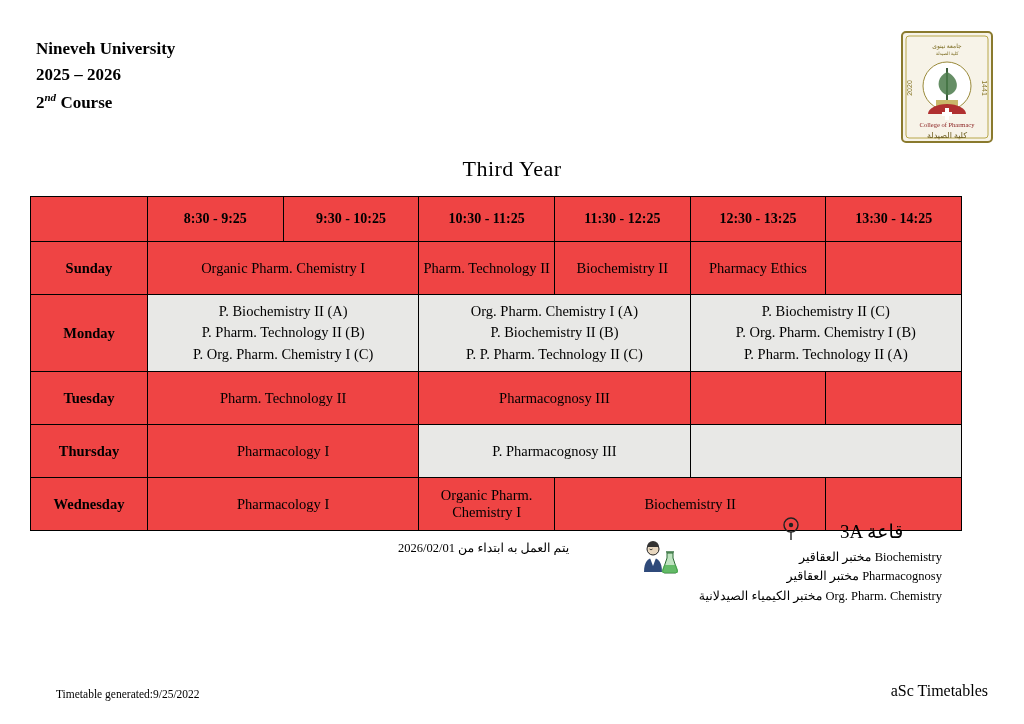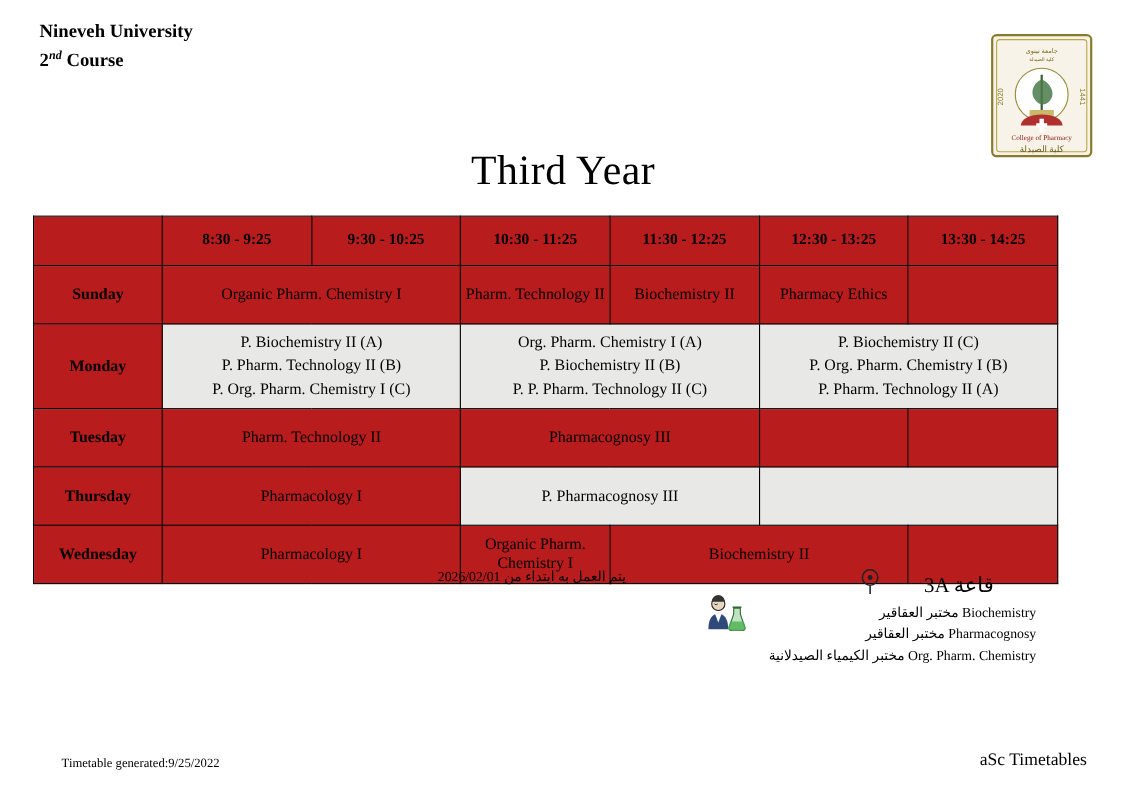--- a/index.html
+++ b/index.html
@@ -13,21 +13,21 @@
     position: relative;
     font-family: "Liberation Serif", serif;
     color: #000000;
     overflow: hidden;
   }
 
   
   .doc-header {
     position: absolute;
     left: 36px;
-    top: 16px;
+    top: 36px;
     font-family: "Liberation Serif", serif;
     font-weight: bold;
     font-size: 17px;
     line-height: 1.55;
   }
   .doc-header div { white-space: nowrap; }
   .ord { font-size: 11px; vertical-align: super; font-style: italic; }
 
   
   .logo {
@@ -36,23 +36,23 @@
     top: 28px;
     width: 98px;
     height: 118px;
   }
 
   
   .main-title {
     position: absolute;
     left: 0;
     right: 0;
-    top: 133px;
+    top: 156px;
     text-align: center;
-    font-size: 38px;
+    font-size: 22px;
     font-family: "Liberation Serif", serif;
     letter-spacing: 0.5px;
   }
 
   
   .tt-wrap {
     position: absolute;
     left: 30px;
     top: 196px;
     width: 932px;
@@ -62,21 +62,21 @@
     width: 932px;
     table-layout: fixed;
   }
   table.timetable td, table.timetable th {
     border: 1px solid #000000;
     font-family: "Liberation Serif", serif;
     font-size: 14.5px;
     text-align: center;
     vertical-align: middle;
     padding: 3px 4px;
-    background: #b91c1c;
+    background: #ef4444;
   }
   table.timetable thead th {
     height: 38px;
     font-weight: bold;
     font-size: 14px;
   }
   .col-day { width: 108px; }
   .day-cell {
     font-weight: bold;
     font-size: 14.5px;
@@ -89,21 +89,21 @@
     line-height: 1.45;
     font-size: 14.5px;
   }
   .shaded { background: #e8e8e6 !important; }
   .empty { background: #ffffff; }
 
   
   .note-start {
     position: absolute;
     left: 398px;
-    top: 516px;
+    top: 540px;
     font-size: 12.5px;
     direction: rtl;
     font-family: "Liberation Serif", serif;
     white-space: nowrap;
   }
   .room-marker {
     position: absolute;
     left: 780px;
     top: 516px;
     width: 22px;
@@ -148,20 +148,21 @@
     bottom: 24px;
     font-size: 16px;
     font-family: "Liberation Serif", serif;
   }
 </style>
 </head>
 <body>
 
 <div class="doc-header">
   <div>Nineveh University</div>
+  <div>2025 – 2026</div>
   <div><span>2</span><span class="ord">nd</span><span> Course</span></div>
 </div>
 
 <div class="logo">
   <svg viewBox="0 0 98 118" width="98" height="118" xmlns="http://www.w3.org/2000/svg">
     <rect x="4" y="4" width="90" height="110" rx="4" fill="#f7f3e8" stroke="#8a7a2e" stroke-width="2"></rect>
     <rect x="8" y="8" width="82" height="102" rx="3" fill="none" stroke="#b8a74a" stroke-width="1"></rect>
     <text x="49" y="20" font-family="Liberation Serif, serif" font-size="6" fill="#7a6a1f" text-anchor="middle">جامعة نينوى</text>
     <text x="49" y="27" font-family="Liberation Serif, serif" font-size="4.5" fill="#7a6a1f" text-anchor="middle">كلية الصيدلة</text>
     <text x="14" y="60" font-family="Liberation Sans, sans-serif" font-size="7" fill="#8a7a2e" text-anchor="middle" transform="rotate(-90 14 60)">2020</text>

